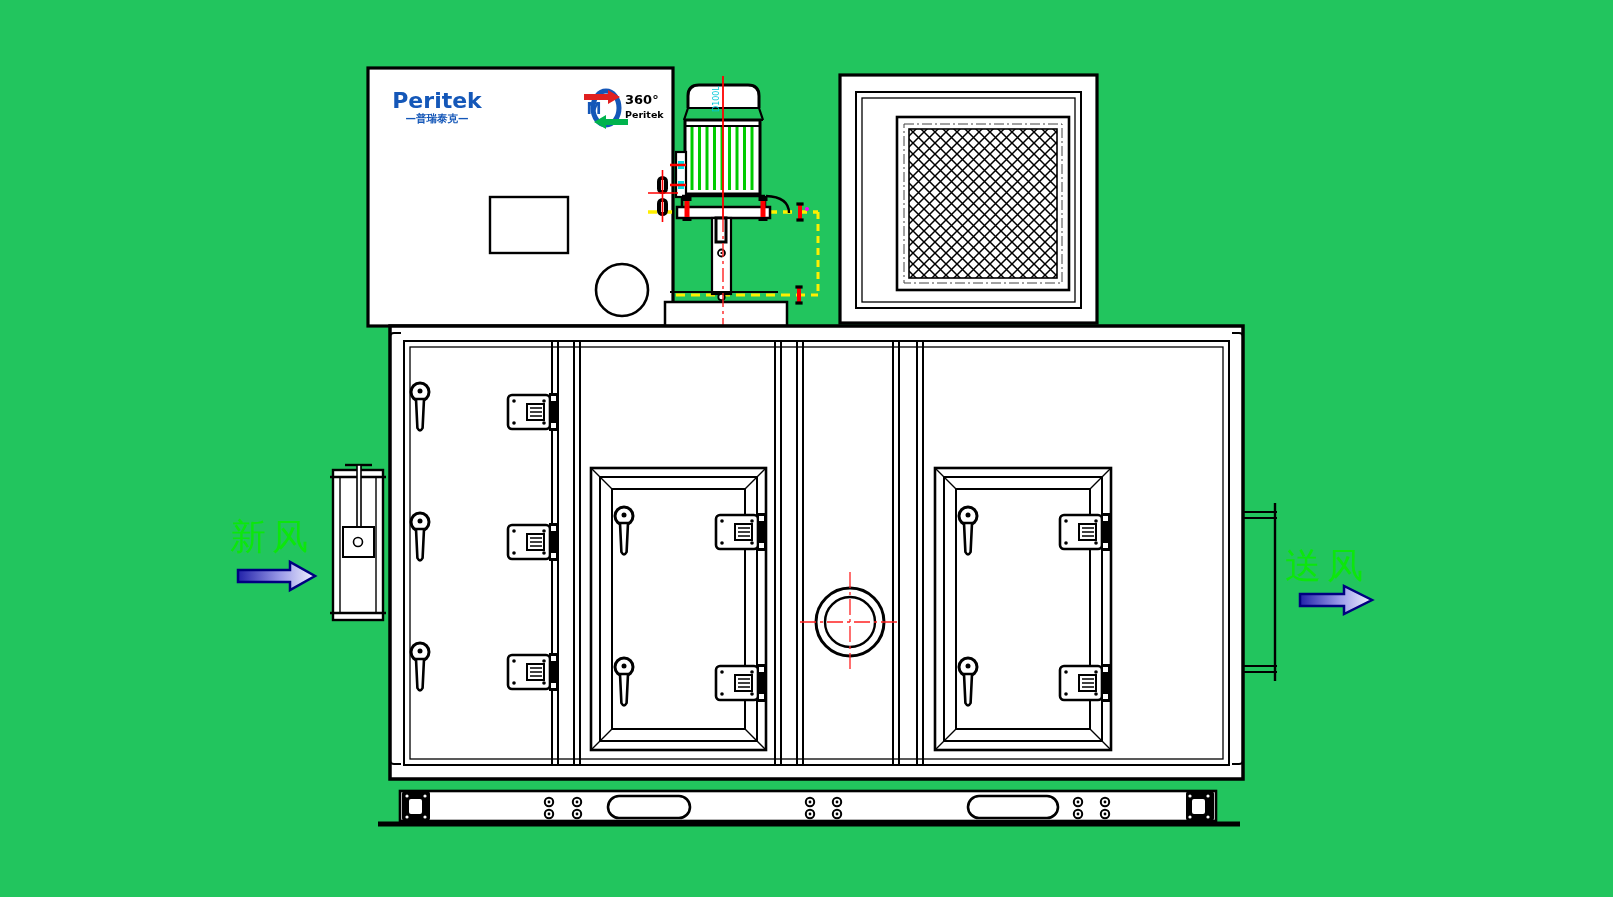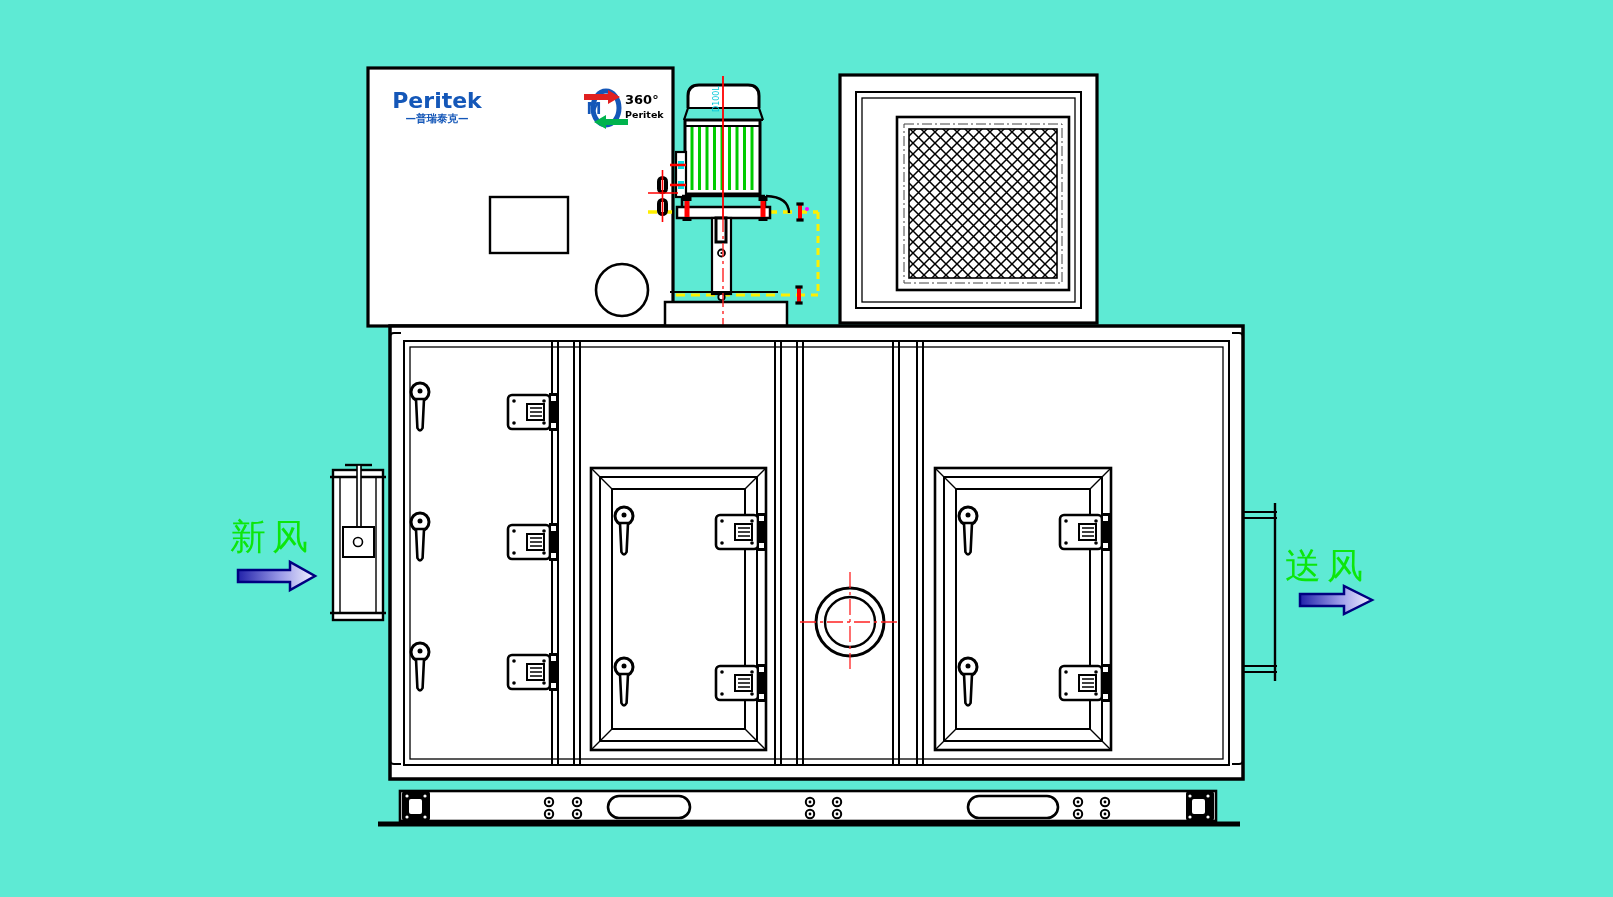--- a/index.html
+++ b/index.html
@@ -1,16 +1,16 @@
 <!DOCTYPE html>
 <html><head>
 <meta charset="utf-8">
 <style>
   html,body{margin:0;padding:0;background:#fff;}
-  #stage{position:relative;width:1613px;height:897px;background:#5eead4;overflow:hidden;}
+  #stage{position:relative;width:1613px;height:897px;background:#22c55e;overflow:hidden;}
   svg{display:block;}
   text{font-family:"DejaVu Sans","Liberation Sans",sans-serif;}
   .k{fill:none;stroke:#000;}
   .w{fill:#fff;stroke:#000;}
   .red{stroke:#ff0000;fill:none;}
   .yel{stroke:#ffef00;fill:none;}
   .grn{stroke:#00cc00;fill:none;}
 </style>
 </head>
 <body>

